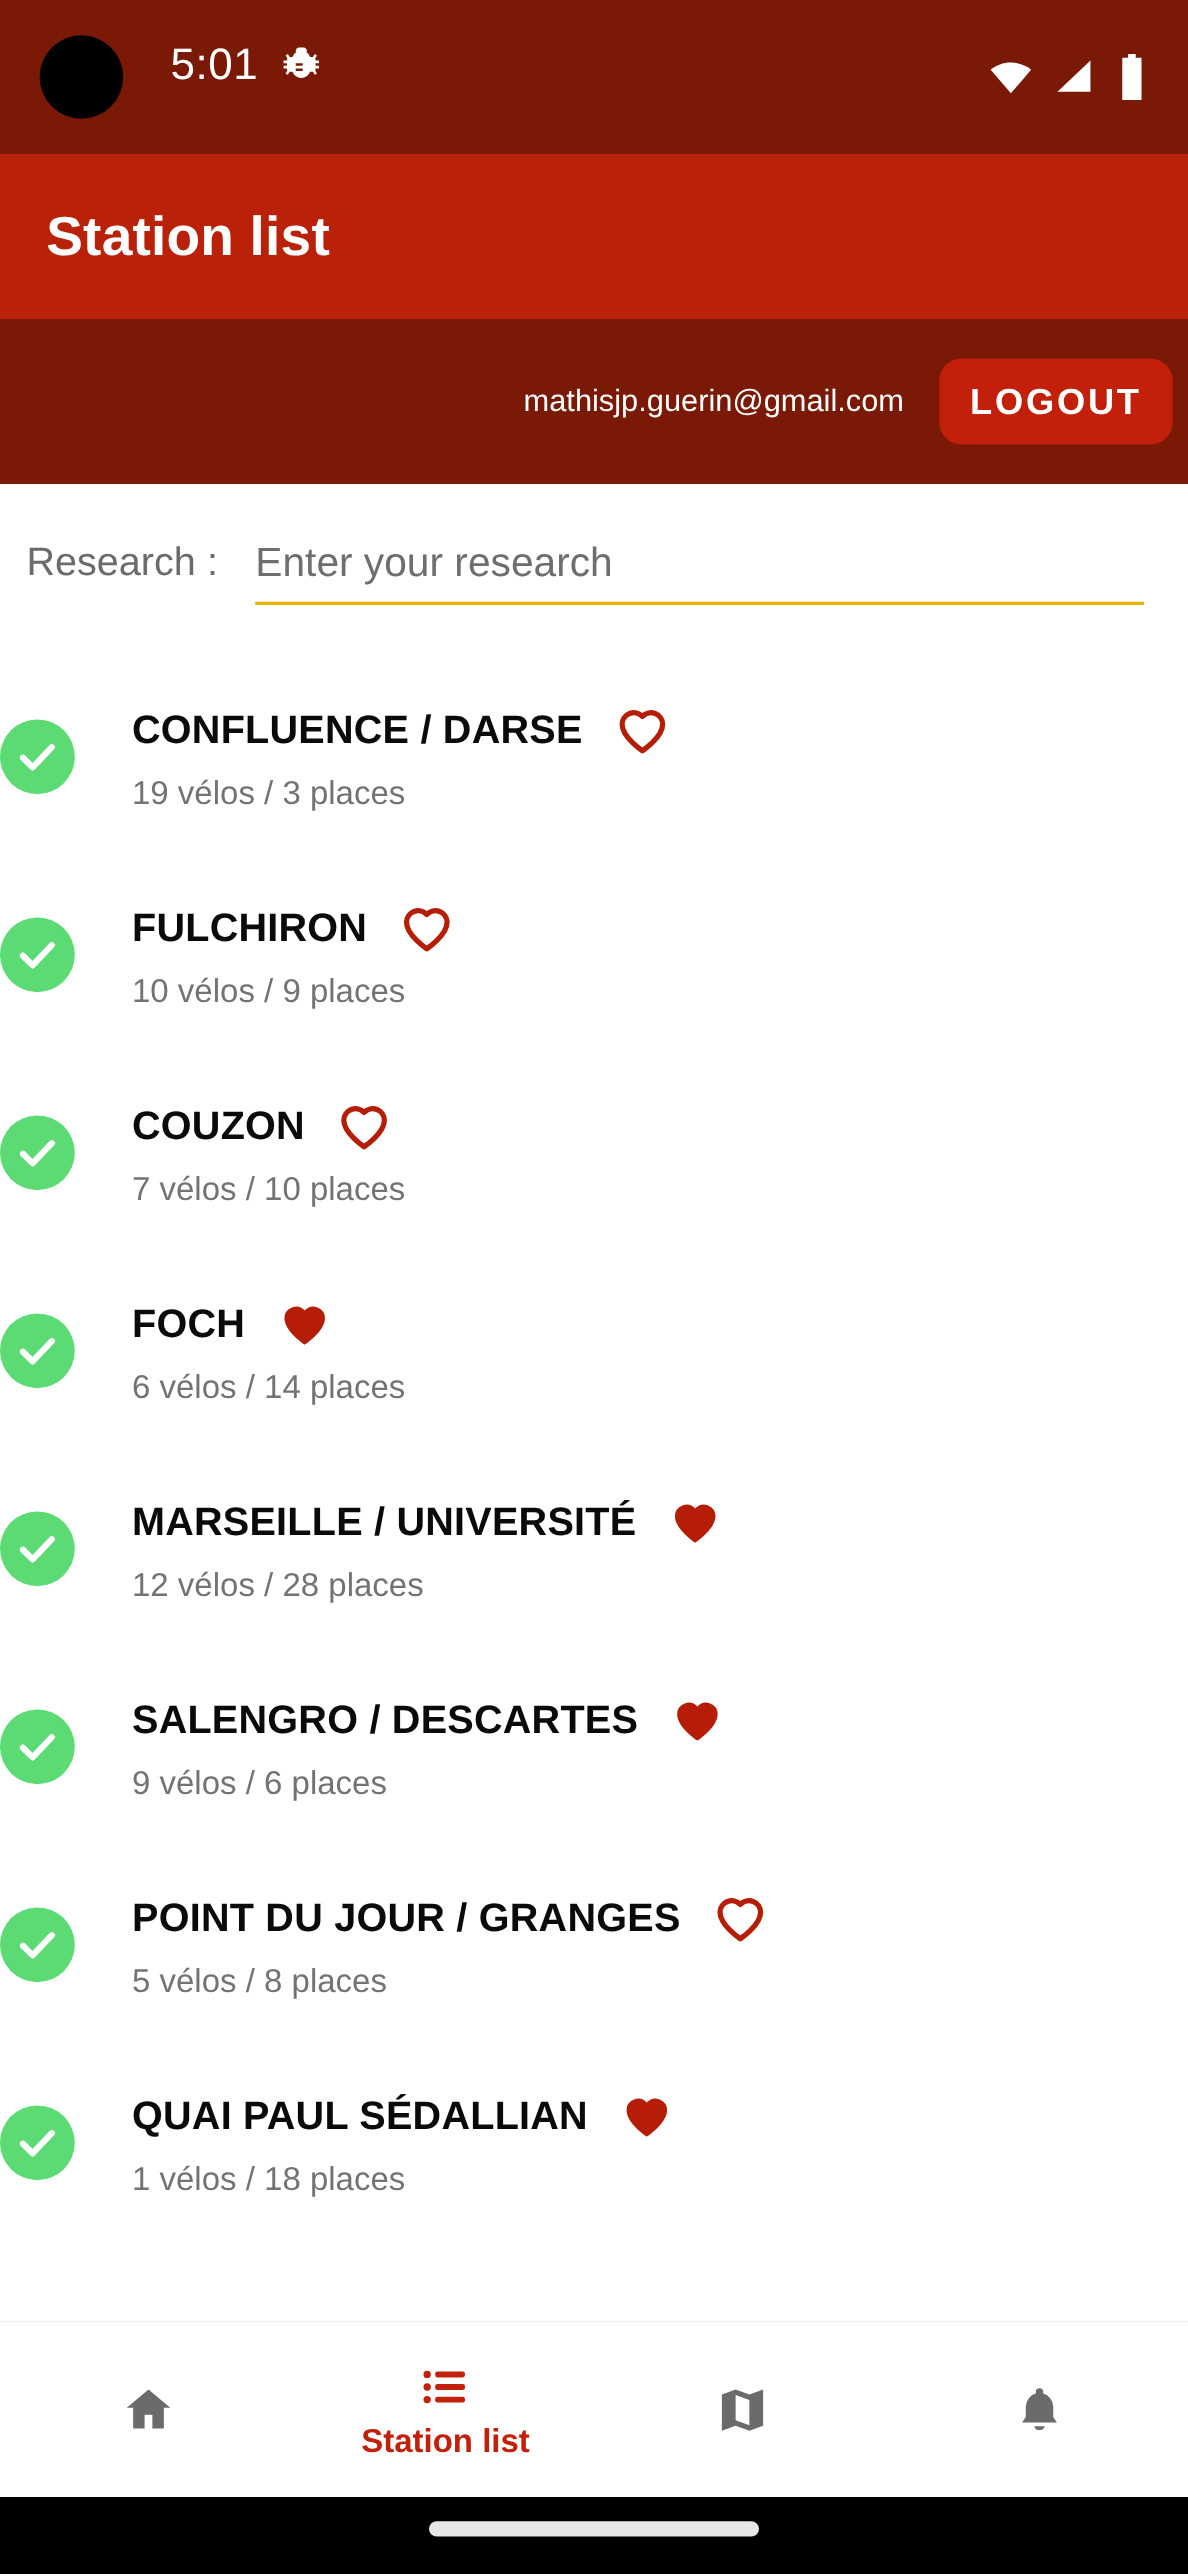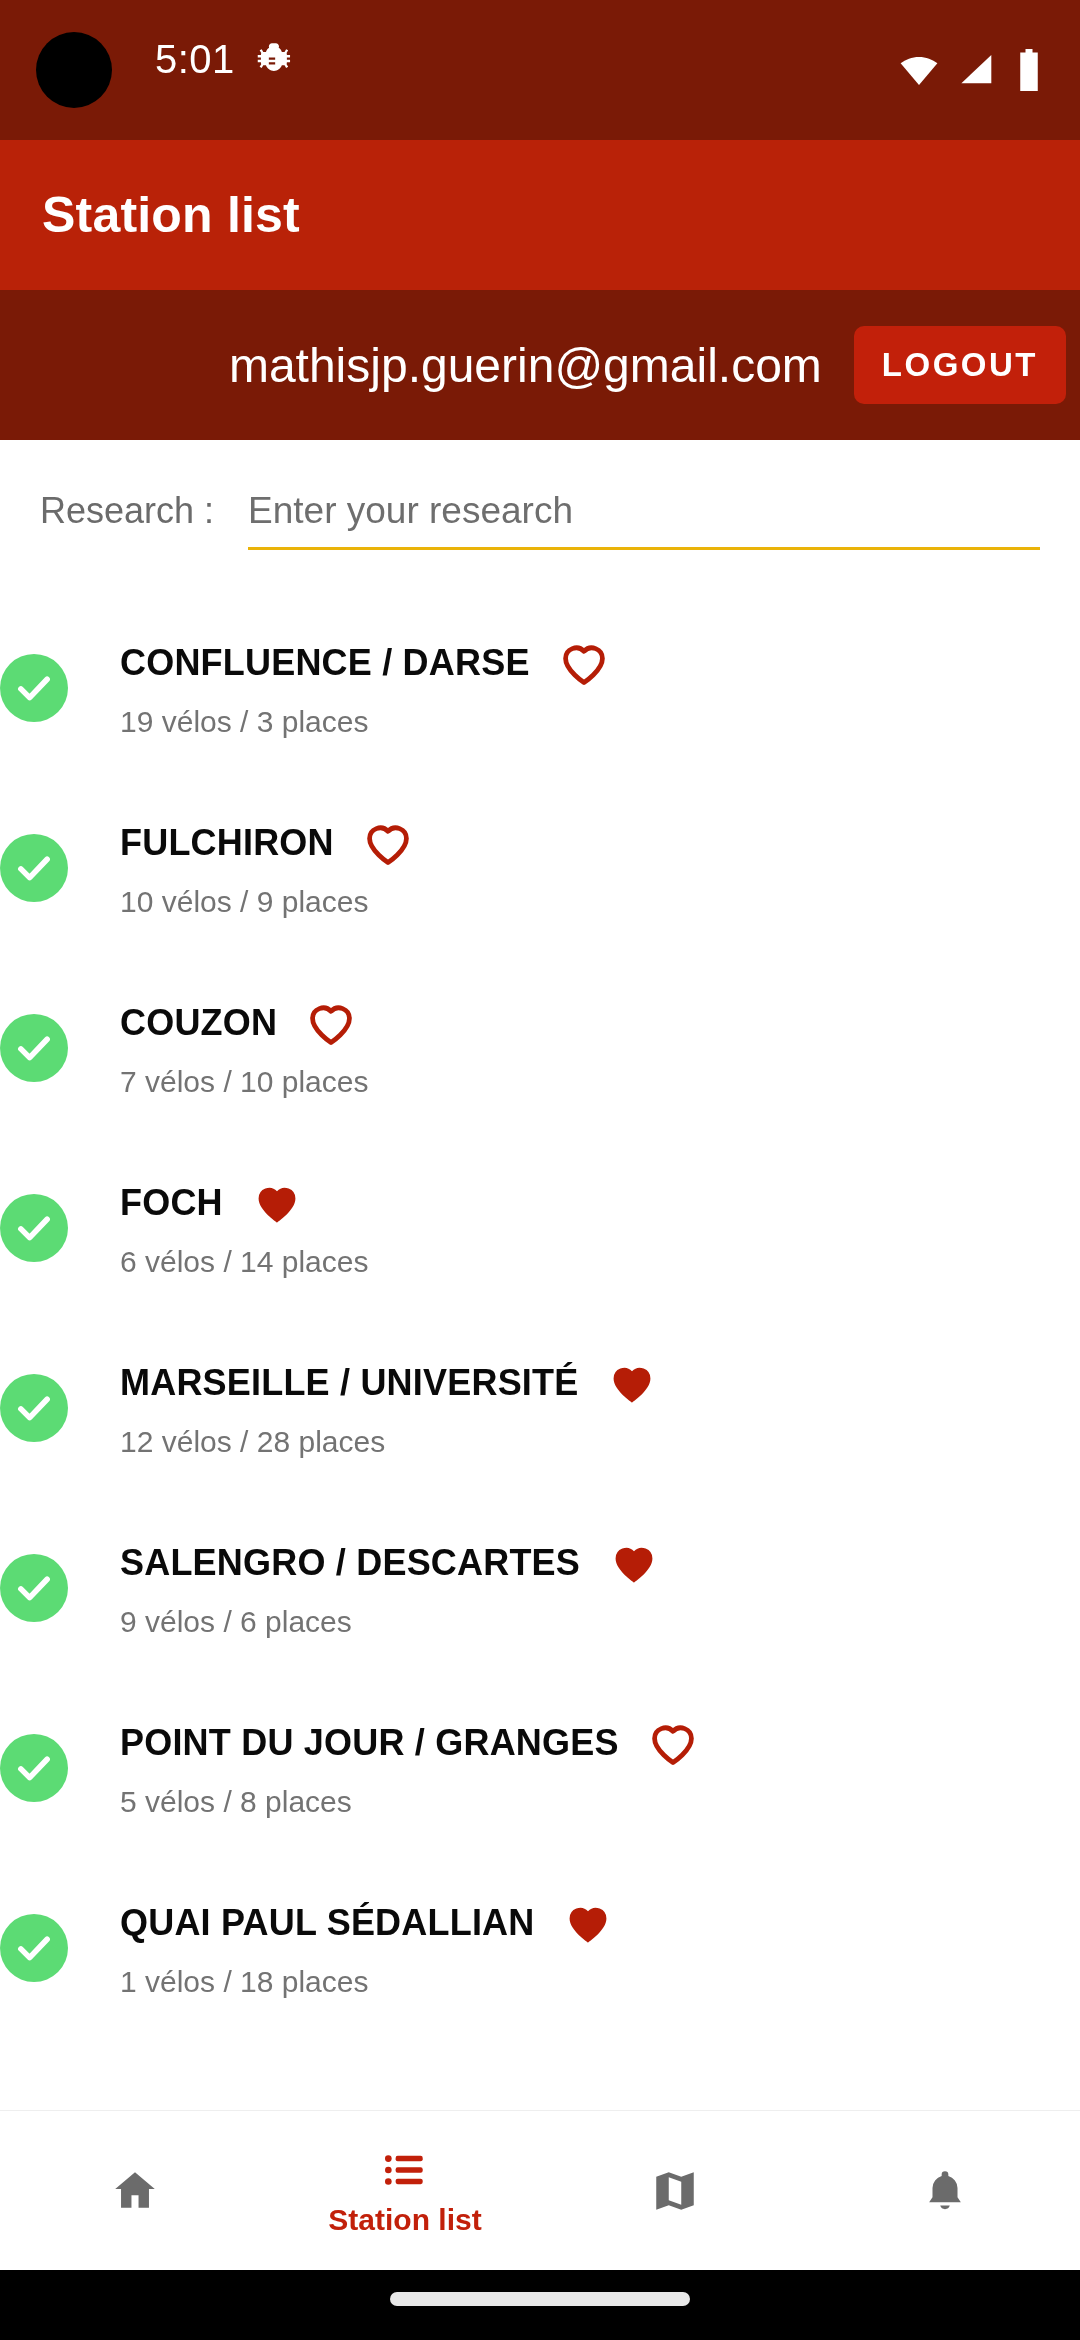--- a/index.html
+++ b/index.html
@@ -47,42 +47,42 @@
   }
 
   
   #account-bar {
     position:absolute; left:0; top:290px; width:1080px; height:150px;
     background:#7A1A06;
     display:flex; align-items:center; justify-content:flex-end;
     padding-right:14px;
   }
   #account-email {
-    color:#ffffff; font-size:48px; font-weight:400;
+    color:#ffffff; font-size:28px; font-weight:400;
     margin-right:32px;
   }
   #logout-button {
     background:#C2200A; color:#ffffff;
-    border:none; border-radius:10px;
+    border:none; border-radius:20px;
     font-family:"Liberation Sans", sans-serif;
     font-size:33px; font-weight:700; letter-spacing:2.5px;
     padding:20px 28px;
     cursor:pointer;
   }
 
   
   #content {
     position:absolute; left:0; top:440px; width:1080px; height:1670px;
     background:#ffffff; overflow:hidden;
   }
 
   
   #search-row {
-    display:flex; 
-    padding:50px 40px 0 40px;
+    display:flex; align-items:flex-end;
+    padding:50px 40px 0 24px;
   }
   #search-label {
     color:#6b6b6b; font-size:36px; padding-bottom:18px; white-space:nowrap;
   }
   #search-field-wrap {
     flex:1; margin-left:34px; border-bottom:3px solid #eab308;
     padding-bottom:14px;
   }
   #search-input {
     width:100%; border:none; outline:none; background:transparent;

